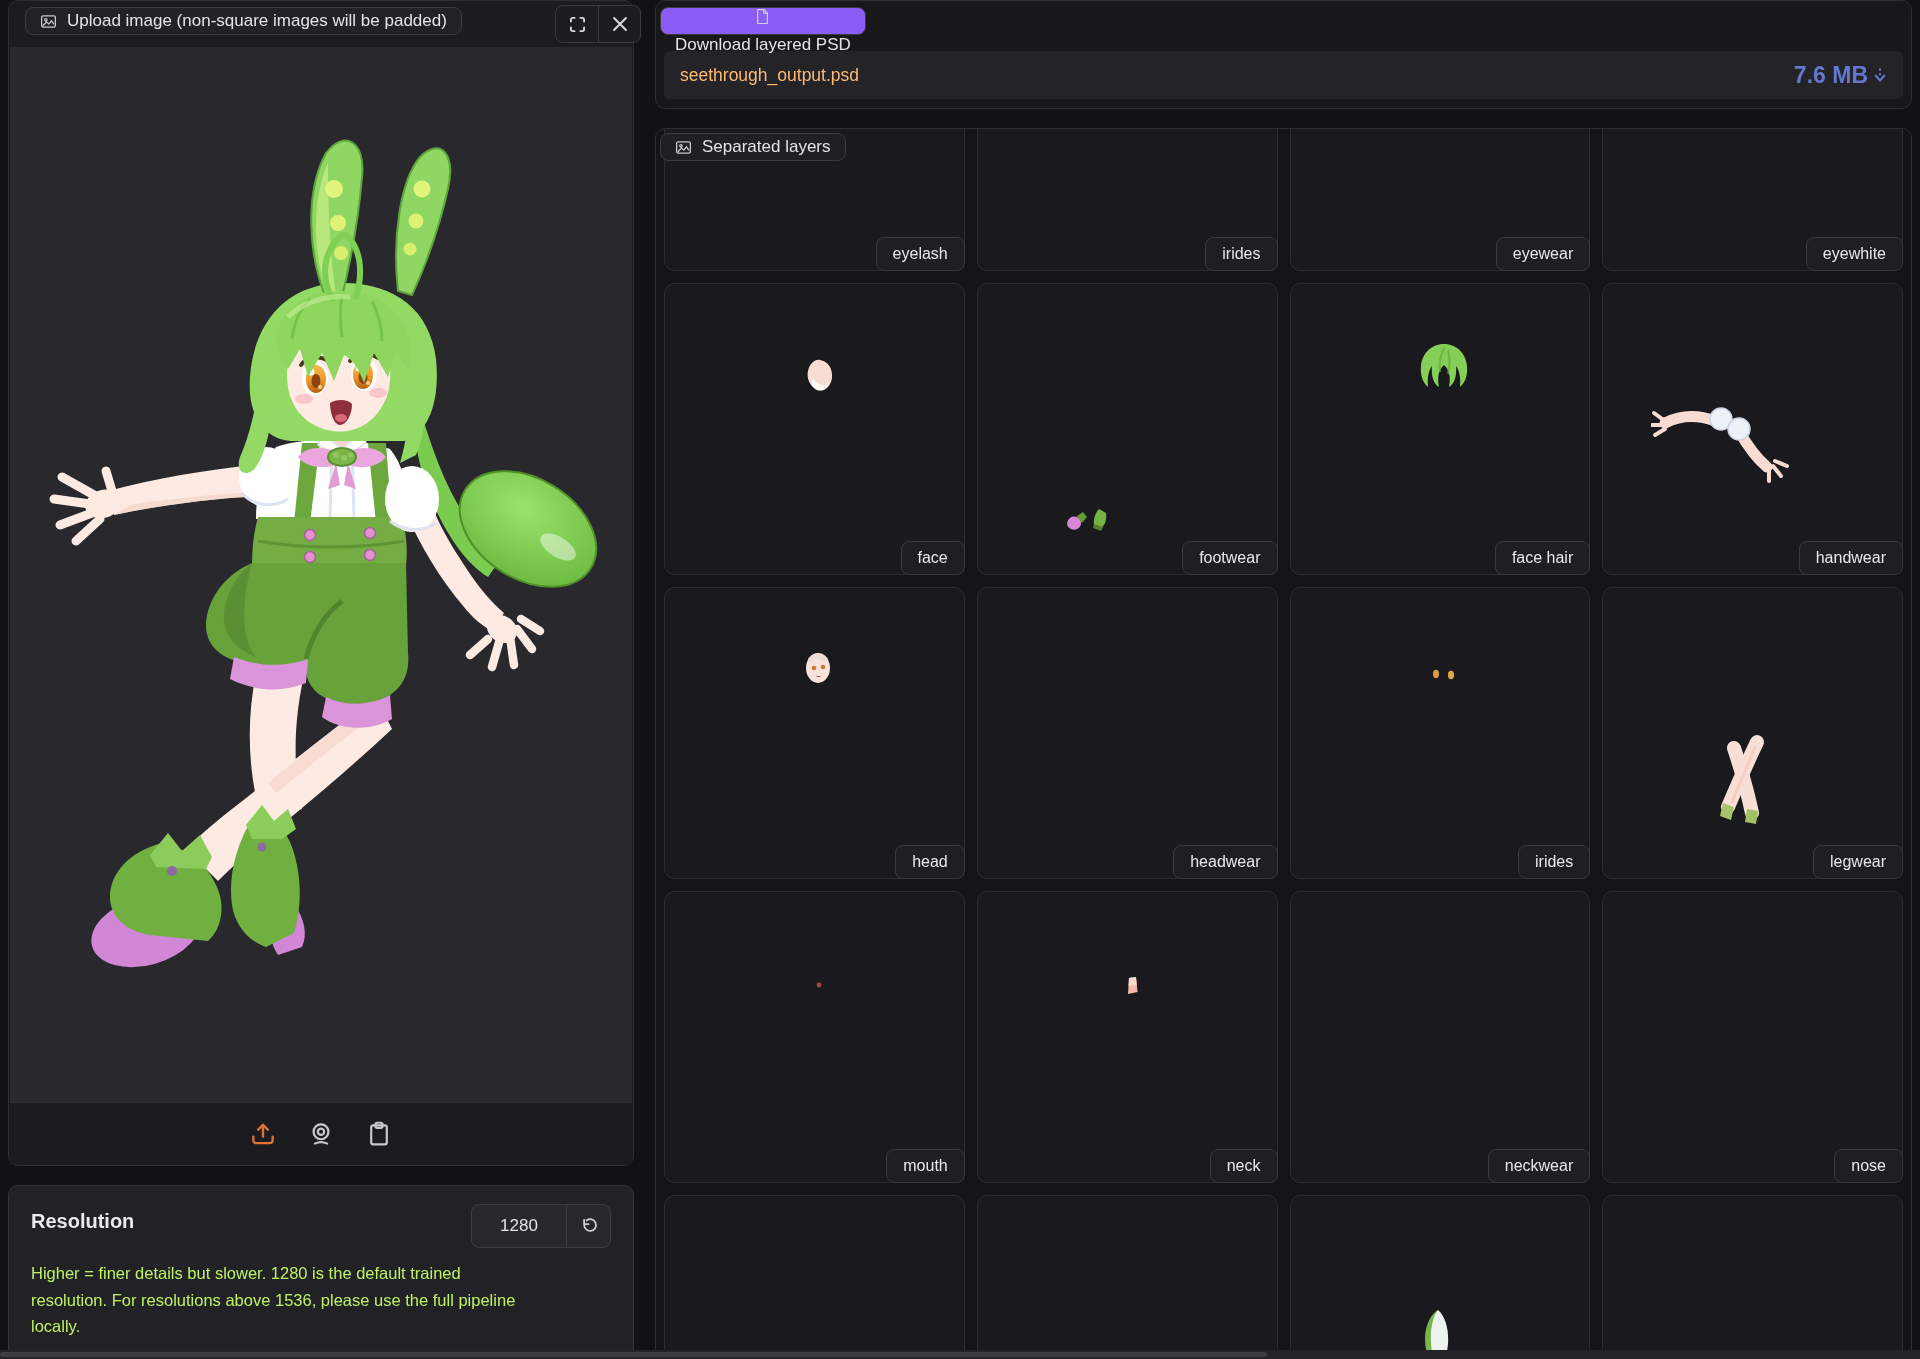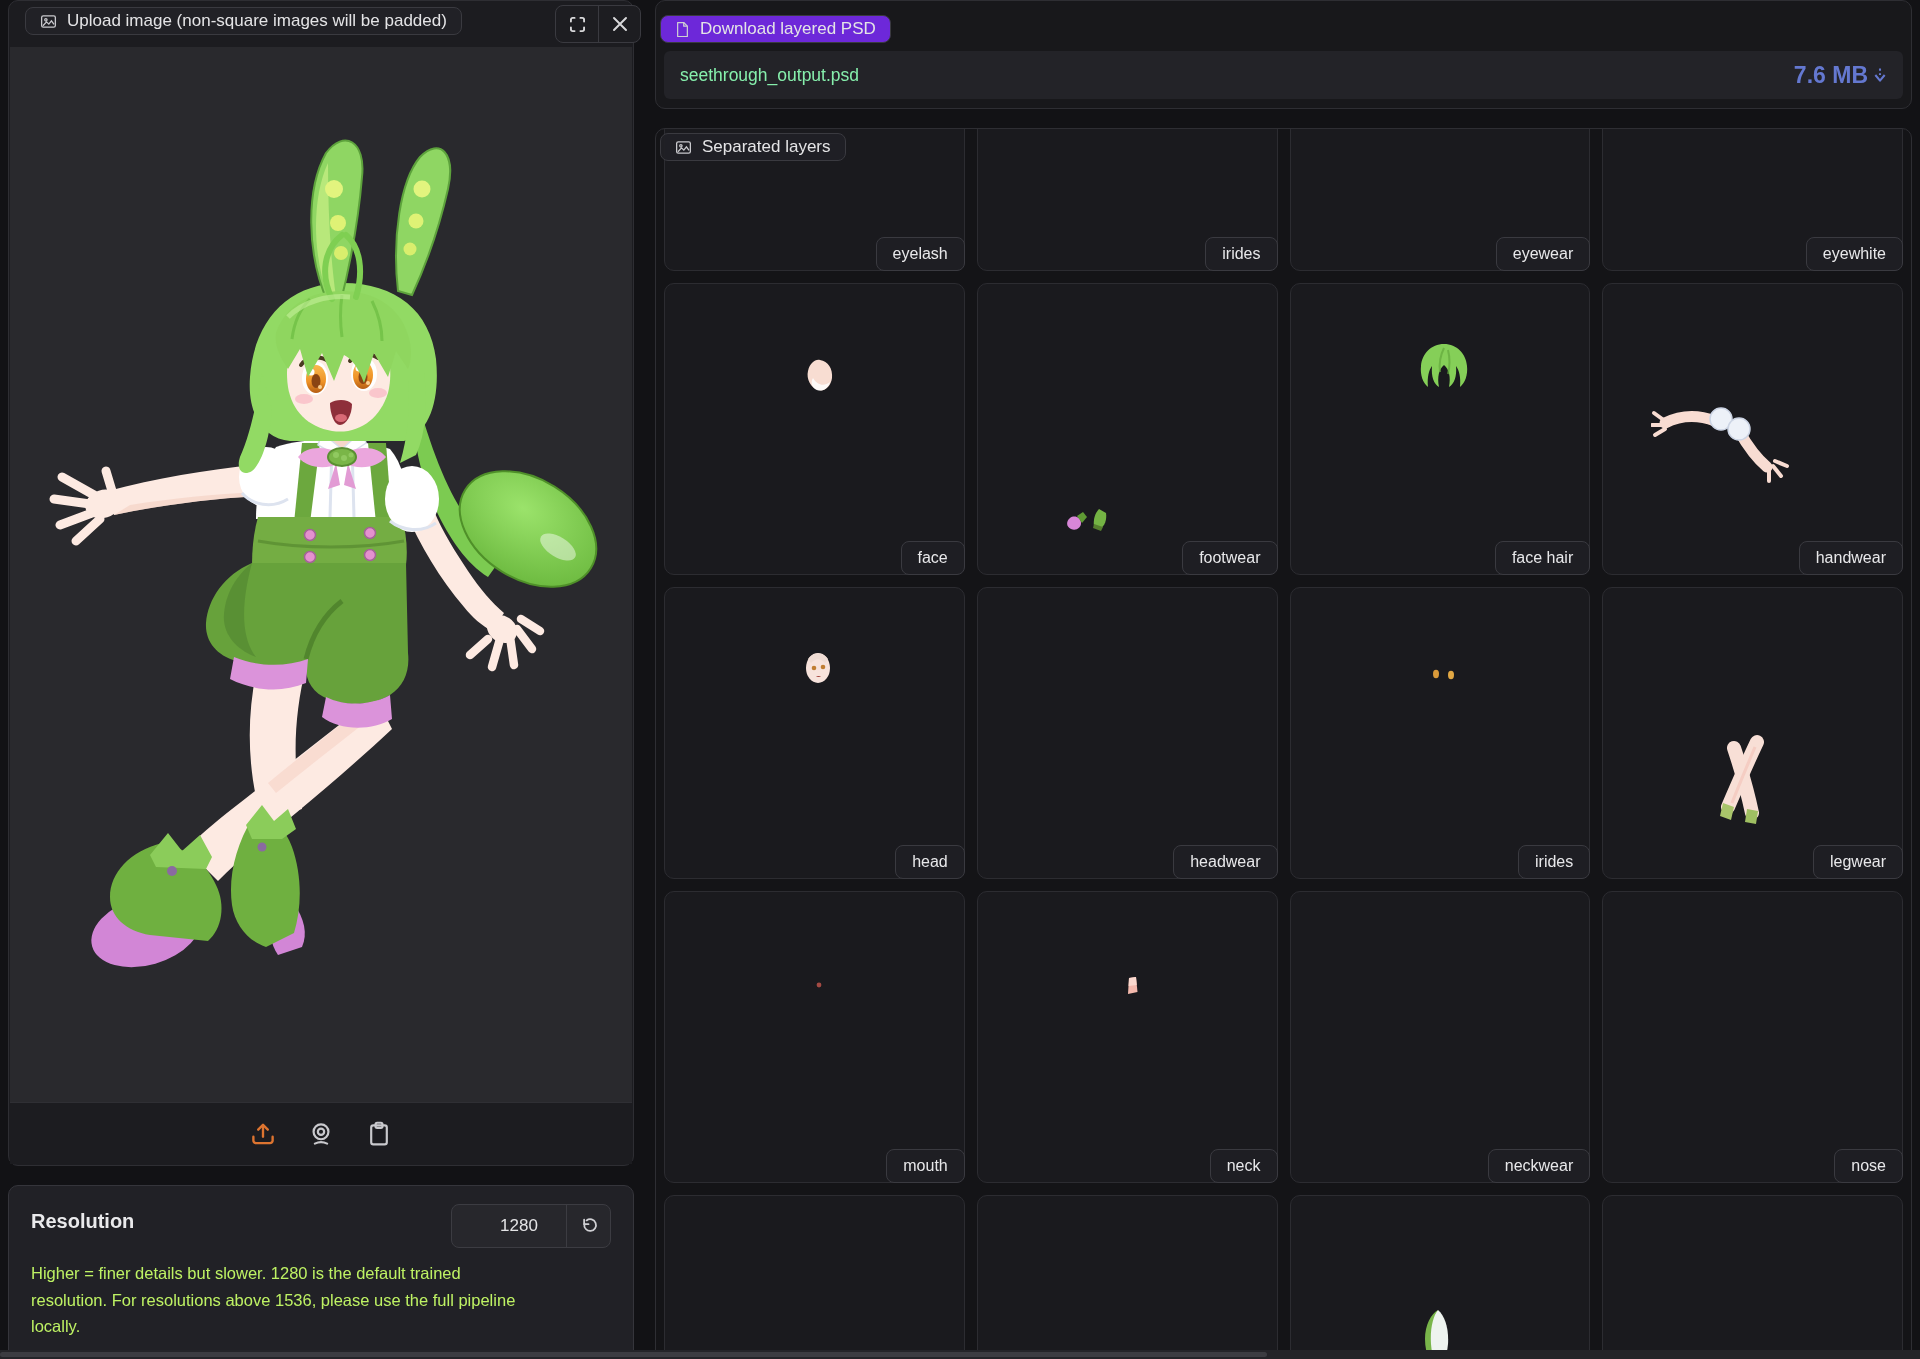--- a/index.html
+++ b/index.html
@@ -23,33 +23,33 @@
   .image-stage { position:absolute; left:1px; right:1px; top:46px; height:1058px; background:#29292d; overflow:hidden; }
   .image-stage svg { display:block; width:100%; height:100%; }
   .stage-footer { position:absolute; left:1px; right:1px; bottom:1px; height:62px; border-top:1px solid #2f2f34;
                   display:flex; align-items:center; justify-content:center; gap:28px; background:#1c1c20; }
   .foot-btn { width:30px; height:30px; display:flex; align-items:center; justify-content:center; color:#c9c9cd; cursor:pointer; }
   .foot-btn.accent { color:#dd7430; }
 
   .resolution-card { left:8px; top:1185px; width:626px; height:210px; background:#212126; border-color:#35353b; padding:18px 22px; }
   .res-row { display:flex; align-items:flex-start; justify-content:space-between;gap:34px; }
   .res-title { font-size:20px; font-weight:700; color:#eaeaec; padding-top:6px; }
-  .res-group { display:flex; height:44px; border:1px solid #3c3c42; border-radius:8px; background:#27272c; overflow:hidden;padding-left:20px; }
+  .res-group { display:flex; height:44px; border:1px solid #3c3c42; border-radius:8px; background:#27272c; overflow:hidden; }
   .res-value { width:94px; border:none; background:transparent; color:#e4e4e6; font-size:17px; text-align:center;
                font-family:"Liberation Sans","DejaVu Sans",sans-serif; outline:none; }
   .res-reset { width:44px; display:flex; align-items:center; justify-content:center; border-left:1px solid #3c3c42;
                color:#cfcfd3; cursor:pointer; }
   .res-desc { margin-top:12px; max-width:486px; font-size:16.5px; line-height:1.62; color:#bef264; }
 
   
   .download-card { left:655px; top:0; width:1257px; height:109px; background:#18181b; }
-  .download-tab { left:4px; top:14px; background:#6d28d9; }
+  .download-tab { left:4px; top:6px; background:#8b5cf6;flex-direction:column; }
   .file-row { position:absolute; left:8px; right:8px; top:50px; height:48px; background:#232328; border-radius:6px;
               display:flex; align-items:center; justify-content:space-between; padding:0 16px; cursor:pointer; }
-  .file-name { color:#86efac; font-size:17.5px; }
+  .file-name { color:#fdba74; font-size:17.5px; }
   .file-size { display:flex; align-items:center; gap:5px; color:#6478d0; font-size:23px; font-weight:700; }
 
   
   .gallery-card { left:655px; top:128px; width:1257px; height:1260px; background:#141417; overflow:hidden; }
   .gallery-tab { left:4px; top:4px; background:rgba(32,32,37,0.97); }
   .gallery-grid { margin:8px; margin-top:-150px; display:grid; grid-template-columns:repeat(4,1fr);
                   grid-auto-rows:292px; gap:12px; }
   .gtile { position:relative; background:#1a1a1e; border:1px solid #2c2c31; border-radius:10px; cursor:pointer; }
   .tile-label { position:absolute; right:-1px; bottom:-1px; background:#1e1e23; border:1px solid #3a3a40;
                 border-radius:8px; padding:7px 16px; font-size:16px; color:#e8e8ea; z-index:3; }

